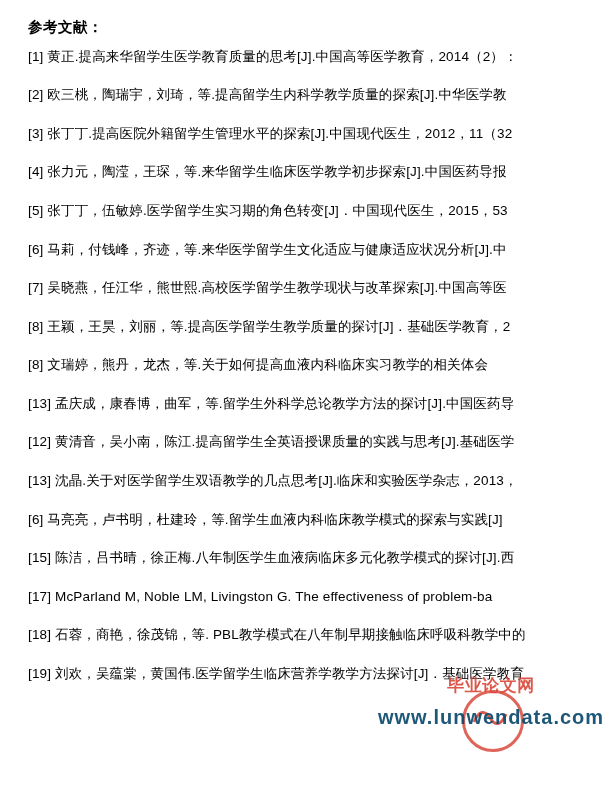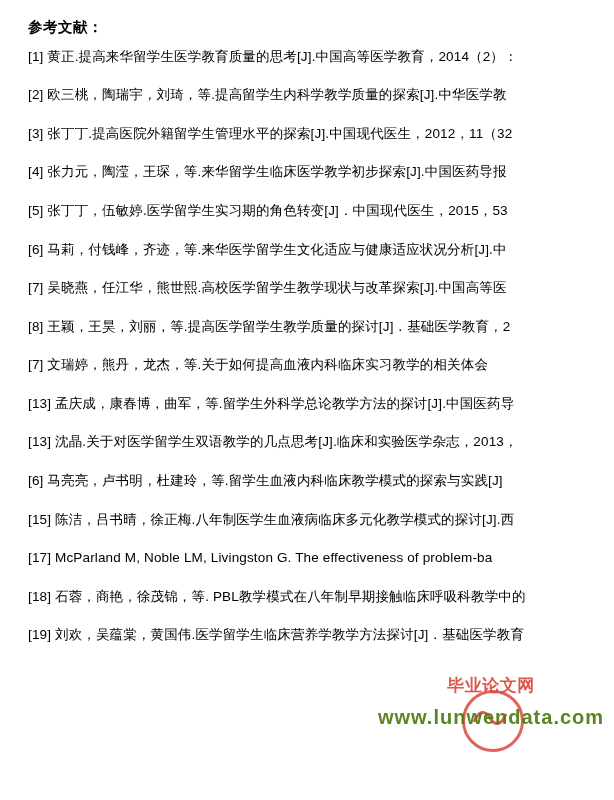--- a/index.html
+++ b/index.html
@@ -72,21 +72,21 @@
   }
   .wm-sub {
     position: absolute;
     left: 0;
     top: 44px;
     width: 230px;
     text-align: center;
     font-family: "Liberation Sans", sans-serif;
     font-size: 20px;
     font-weight: bold;
-    color: #4d7c0f;
+    color: #0c4a6e;
     opacity: 0.92;
     letter-spacing: 1px;
     white-space: nowrap;
   }
   .wm-circle {
     position: absolute;
     left: 86px;
     top: 28px;
     width: 56px;
     height: 56px;
@@ -112,22 +112,23 @@
 
   <ul class="ref-list">
     <li class="ref-item">[1] 黄正.提高来华留学生医学教育质量的思考[J].中国高等医学教育，2014（2）：</li>
     <li class="ref-item">[2] 欧三桃，陶瑞宇，刘琦，等.提高留学生内科学教学质量的探索[J].中华医学教</li>
     <li class="ref-item">[3] 张丁丁.提高医院外籍留学生管理水平的探索[J].中国现代医生，2012，11（32</li>
     <li class="ref-item">[4] 张力元，陶滢，王琛，等.来华留学生临床医学教学初步探索[J].中国医药导报</li>
     <li class="ref-item">[5] 张丁丁，伍敏婷.医学留学生实习期的角色转变[J]．中国现代医生，2015，53</li>
     <li class="ref-item">[6] 马莉，付钱峰，齐迹，等.来华医学留学生文化适应与健康适应状况分析[J].中</li>
     <li class="ref-item">[7] 吴晓燕，任江华，熊世熙.高校医学留学生教学现状与改革探索[J].中国高等医</li>
     <li class="ref-item">[8] 王颖，王昊，刘丽，等.提高医学留学生教学质量的探讨[J]．基础医学教育，2</li>
-    <li class="ref-item">[7] 文瑞婷，熊丹，龙杰，等.关于如何提高血液内科临床实习教学的相关体会</li>
+    <li class="ref-item">[8] 文瑞婷，熊丹，龙杰，等.关于如何提高血液内科临床实习教学的相关体会</li>
     <li class="ref-item">[13] 孟庆成，康春博，曲军，等.留学生外科学总论教学方法的探讨[J].中国医药导</li>
+    <li class="ref-item">[12] 黄清音，吴小南，陈江.提高留学生全英语授课质量的实践与思考[J].基础医学</li>
     <li class="ref-item">[13] 沈晶.关于对医学留学生双语教学的几点思考[J].临床和实验医学杂志，2013，</li>
     <li class="ref-item">[6] 马亮亮，卢书明，杜建玲，等.留学生血液内科临床教学模式的探索与实践[J]</li>
     <li class="ref-item">[15] 陈洁，吕书晴，徐正梅.八年制医学生血液病临床多元化教学模式的探讨[J].西</li>
     <li class="ref-item">[17] McParland M, Noble LM, Livingston G. The effectiveness of problem-ba</li>
     <li class="ref-item">[18] 石蓉，商艳，徐茂锦，等. PBL教学模式在八年制早期接触临床呼吸科教学中的</li>
     <li class="ref-item">[19] 刘欢，吴蕴棠，黄国伟.医学留学生临床营养学教学方法探讨[J]．基础医学教育</li>
   </ul>
 
   <div class="watermark">
     <div class="wm-text">毕业论文网</div>

